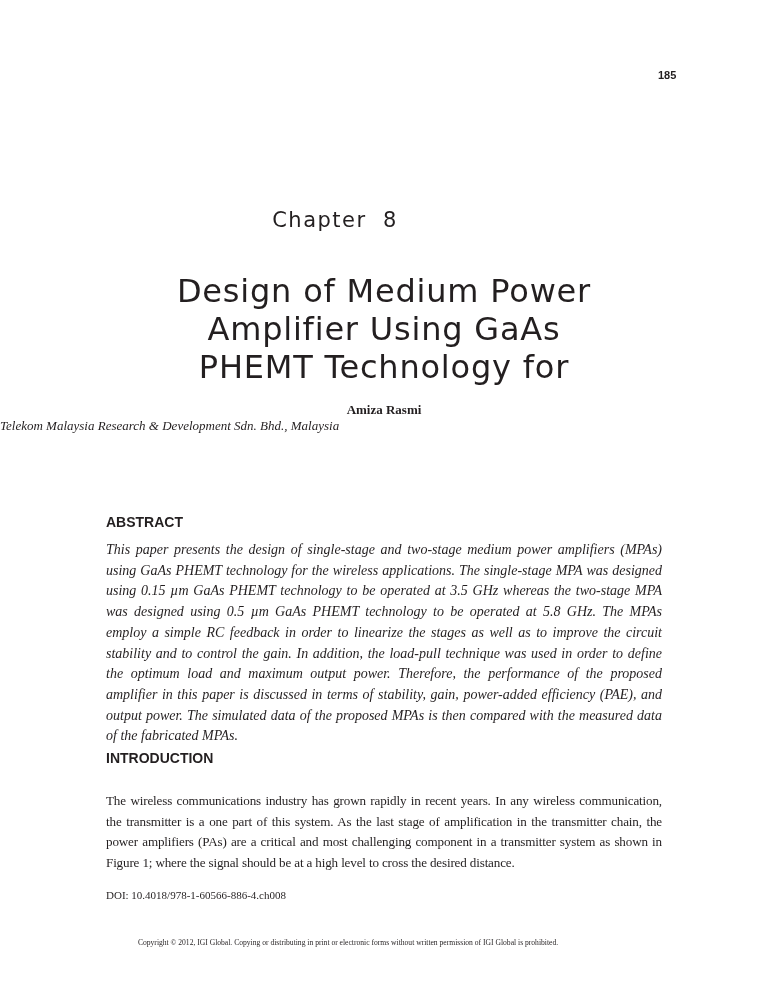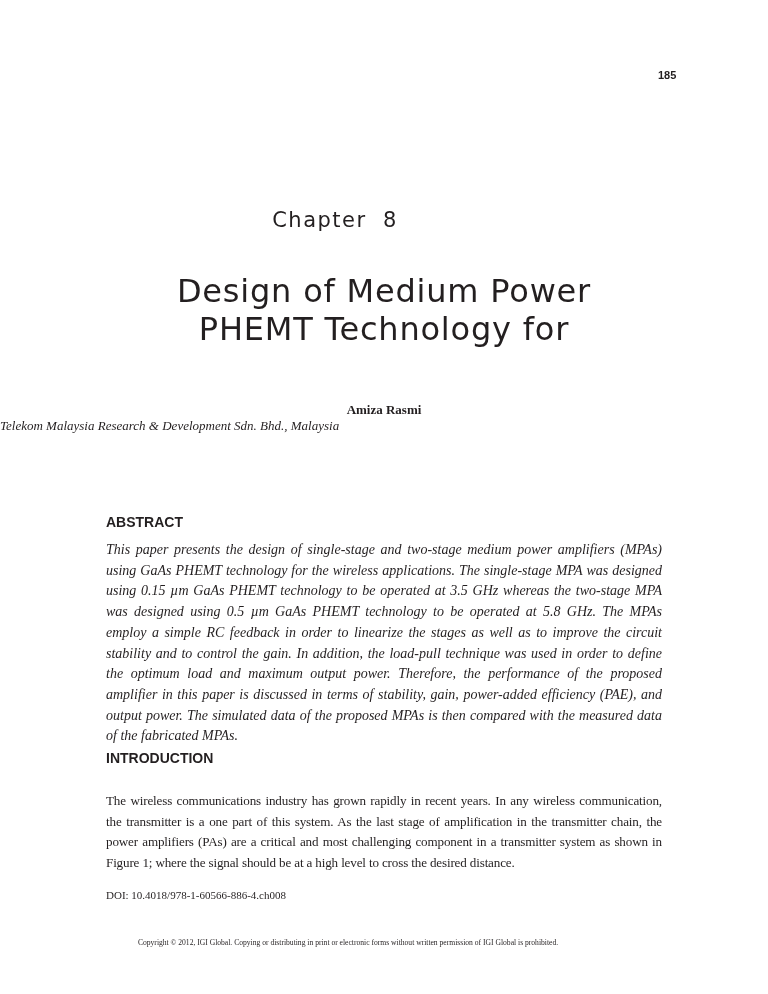--- a/index.html
+++ b/index.html
@@ -20,20 +20,21 @@
   </style>
 </head>
 <body>
 
 <div class="page-number">185</div>
 
 <div class="chapter-label" style="white-space: pre;">Chapter  8</div>
 
 <div class="chapter-title">
   <div>Design of Medium Power</div>
+  <div>Amplifier Using GaAs</div>
   <div>PHEMT Technology for</div>
 </div>
 
 <div class="author">Amiza Rasmi</div>
 <div class="affiliation">Telekom Malaysia Research &amp; Development Sdn. Bhd., Malaysia</div>
 
 <div class="section-heading abstract-heading">ABSTRACT</div>
 <div class="abstract-body">This paper presents the design of single-stage and two-stage medium power amplifiers (MPAs) using GaAs PHEMT technology for the wireless applications. The single-stage MPA was designed using 0.15 µm GaAs PHEMT technology to be operated at 3.5 GHz whereas the two-stage MPA was designed using 0.5 µm GaAs PHEMT technology to be operated at 5.8 GHz. The MPAs employ a simple RC feedback in order to linearize the stages as well as to improve the circuit stability and to control the gain. In addition, the load-pull technique was used in order to define the optimum load and maximum output power. Therefore, the performance of the proposed amplifier in this paper is discussed in terms of stability, gain, power-added efficiency (PAE), and output power. The simulated data of the proposed MPAs is then compared with the measured data of the fabricated MPAs.</div>
 
 <div class="section-heading intro-heading">INTRODUCTION</div>

